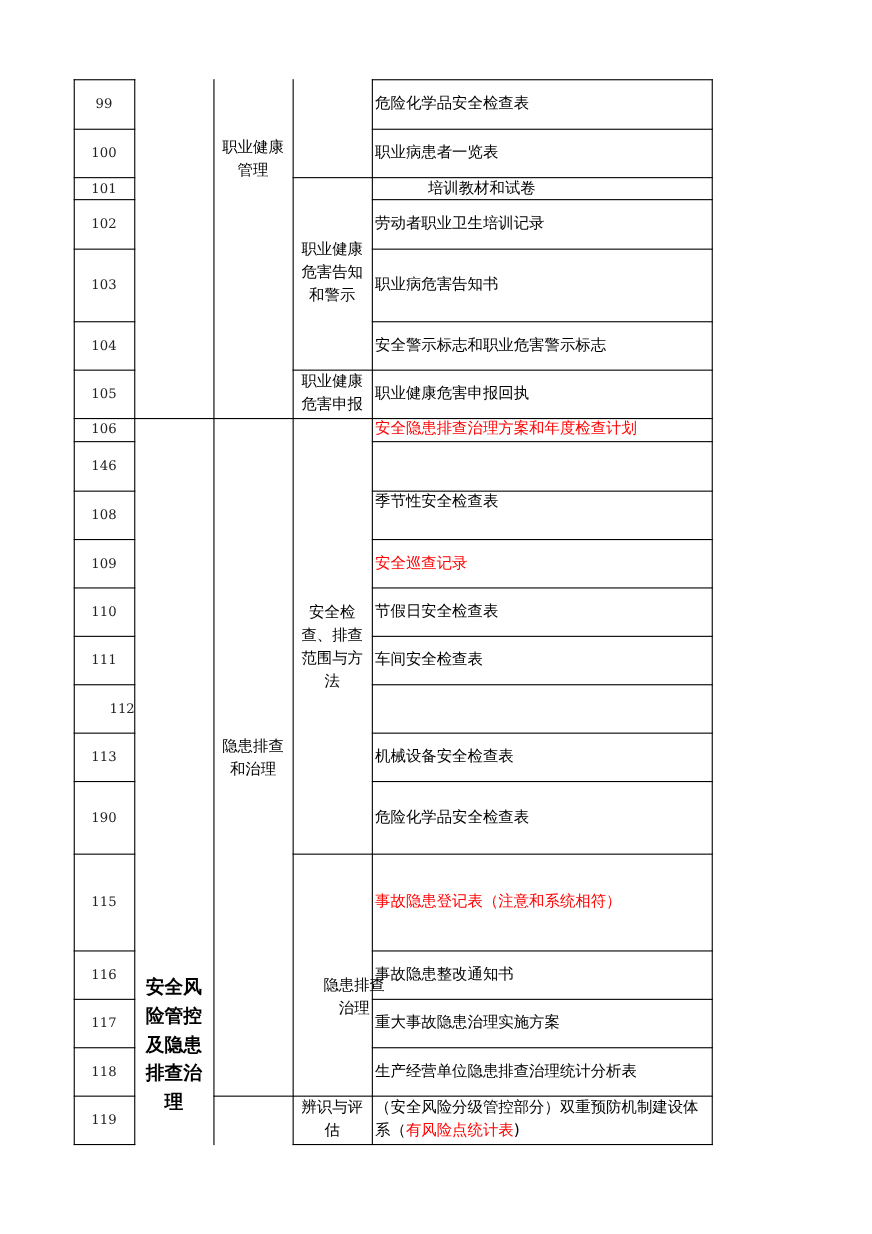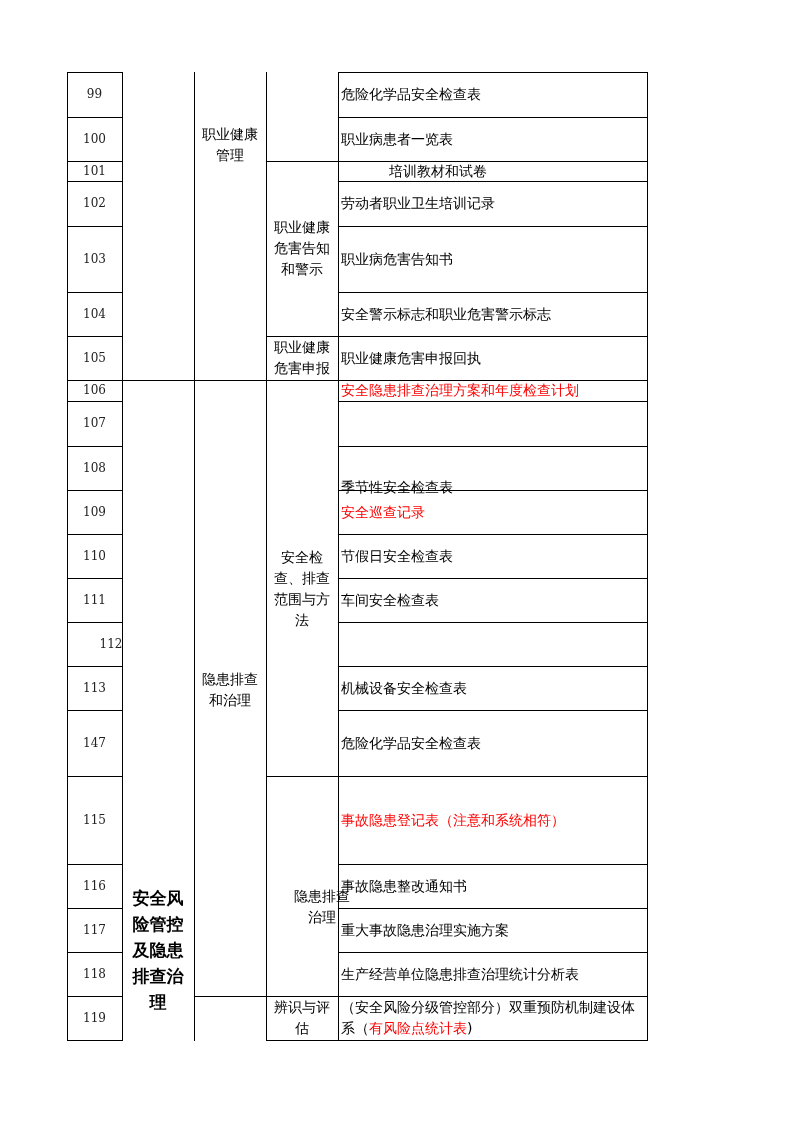--- a/index.html
+++ b/index.html
@@ -20,28 +20,28 @@
 <div style="position:absolute;left:0;top:0;width:793px;height:1122px;">
 
   <div class="cell num" style="left:67px;top:72px;width:55px;height:45px;">99</div>
   <div class="cell num" style="left:67px;top:117px;width:55px;height:44px;">100</div>
   <div class="cell num" style="left:67px;top:161px;width:55px;height:20px;">101</div>
   <div class="cell num" style="left:67px;top:181px;width:55px;height:45px;">102</div>
   <div class="cell num" style="left:67px;top:226px;width:55px;height:66px;">103</div>
   <div class="cell num" style="left:67px;top:292px;width:55px;height:44px;">104</div>
   <div class="cell num" style="left:67px;top:336px;width:55px;height:44px;">105</div>
   <div class="cell num" style="left:67px;top:380px;width:55px;height:21px;">106</div>
-  <div class="cell num" style="left:67px;top:401px;width:55px;height:45px;">107</div>
+  <div class="cell num" style="left:67px;top:401px;width:55px;height:45px;">146</div>
   <div class="cell num" style="left:67px;top:446px;width:55px;height:44px;">108</div>
   <div class="cell num" style="left:67px;top:490px;width:55px;height:44px;">109</div>
   <div class="cell num" style="left:67px;top:534px;width:55px;height:44px;">110</div>
   <div class="cell num" style="left:67px;top:578px;width:55px;height:44px;">111</div>
   <div class="cell num" style="left:67px;top:622px;width:55px;height:44px;padding-left:33px;">112</div>
   <div class="cell num" style="left:67px;top:666px;width:55px;height:44px;">113</div>
-  <div class="cell num" style="left:67px;top:710px;width:55px;height:66px;">147</div>
+  <div class="cell num" style="left:67px;top:710px;width:55px;height:66px;">190</div>
   <div class="cell num" style="left:67px;top:776px;width:55px;height:88px;">115</div>
   <div class="cell num" style="left:67px;top:864px;width:55px;height:44px;">116</div>
   <div class="cell num" style="left:67px;top:908px;width:55px;height:44px;">117</div>
   <div class="cell num" style="left:67px;top:952px;width:55px;height:44px;">118</div>
   <div class="cell num" style="left:67px;top:996px;width:55px;height:44px;">119</div>
 
   <div class="cell cat" style="left:196px;top:115px;width:68px;height:60px;padding:0 4px;word-break:break-all;">职业健康管理</div>
 
   <div class="cell cat bold" style="left:126px;top:880px;width:64px;height:140px;align-items:center;padding:0 5px;word-break:break-all;">安全风险管控及隐患排查治理</div>
   <div class="cell cat" style="left:196px;top:660px;width:68px;height:60px;padding:0 4px;word-break:break-all;">隐患排查和治理</div>
@@ -53,21 +53,21 @@
   <div class="cell cat" style="left:268px;top:996px;width:68px;height:44px;padding:0 3px;word-break:break-all;">辨识与评估</div>
 
   <div class="cell item" style="left:338px;top:72px;width:309px;height:45px;">危险化学品安全检查表</div>
   <div class="cell item" style="left:338px;top:117px;width:309px;height:44px;">职业病患者一览表</div>
   <div class="cell item" style="left:338px;top:161px;width:309px;height:20px;margin-left:48px;">培训教材和试卷</div>
   <div class="cell item" style="left:338px;top:181px;width:309px;height:45px;">劳动者职业卫生培训记录</div>
   <div class="cell item" style="left:338px;top:226px;width:309px;height:66px;">职业病危害告知书</div>
   <div class="cell item" style="left:338px;top:336px;width:309px;height:44px;">职业健康危害申报回执</div>
   <div class="cell item" style="left:338px;top:292px;width:309px;height:44px;">安全警示标志和职业危害警示标志</div>
   <div class="cell item red" style="left:338px;top:380px;width:309px;height:21px;">安全隐患排查治理方案和年度检查计划</div>
-  <div class="cell item" style="left:338px;top:466px;width:309px;height:44px;font-family:Liberation Mono, monospace;">季节性安全检查表</div>
+  <div class="cell item" style="left:338px;top:434px;width:309px;height:44px;">季节性安全检查表</div>
   <div class="cell item red" style="left:338px;top:490px;width:309px;height:44px;">安全巡查记录</div>
   <div class="cell item" style="left:338px;top:534px;width:309px;height:44px;">节假日安全检查表</div>
   <div class="cell item" style="left:338px;top:578px;width:309px;height:44px;">车间安全检查表</div>
   <div class="cell item" style="left:338px;top:666px;width:309px;height:44px;">机械设备安全检查表</div>
   <div class="cell item" style="left:338px;top:710px;width:309px;height:66px;">危险化学品安全检查表</div>
   <div class="cell item red" style="left:338px;top:776px;width:309px;height:88px;">事故隐患登记表（注意和系统相符）</div>
   <div class="cell item" style="left:338px;top:864px;width:309px;height:44px;">事故隐患整改通知书</div>
   <div class="cell item" style="left:338px;top:908px;width:309px;height:44px;">重大事故隐患治理实施方案</div>
   <div class="cell item" style="left:338px;top:952px;width:309px;height:44px;">生产经营单位隐患排查治理统计分析表</div>
   <div class="cell item" style="left:338px;top:996px;width:309px;height:44px;display:block;padding-top:1px;">

